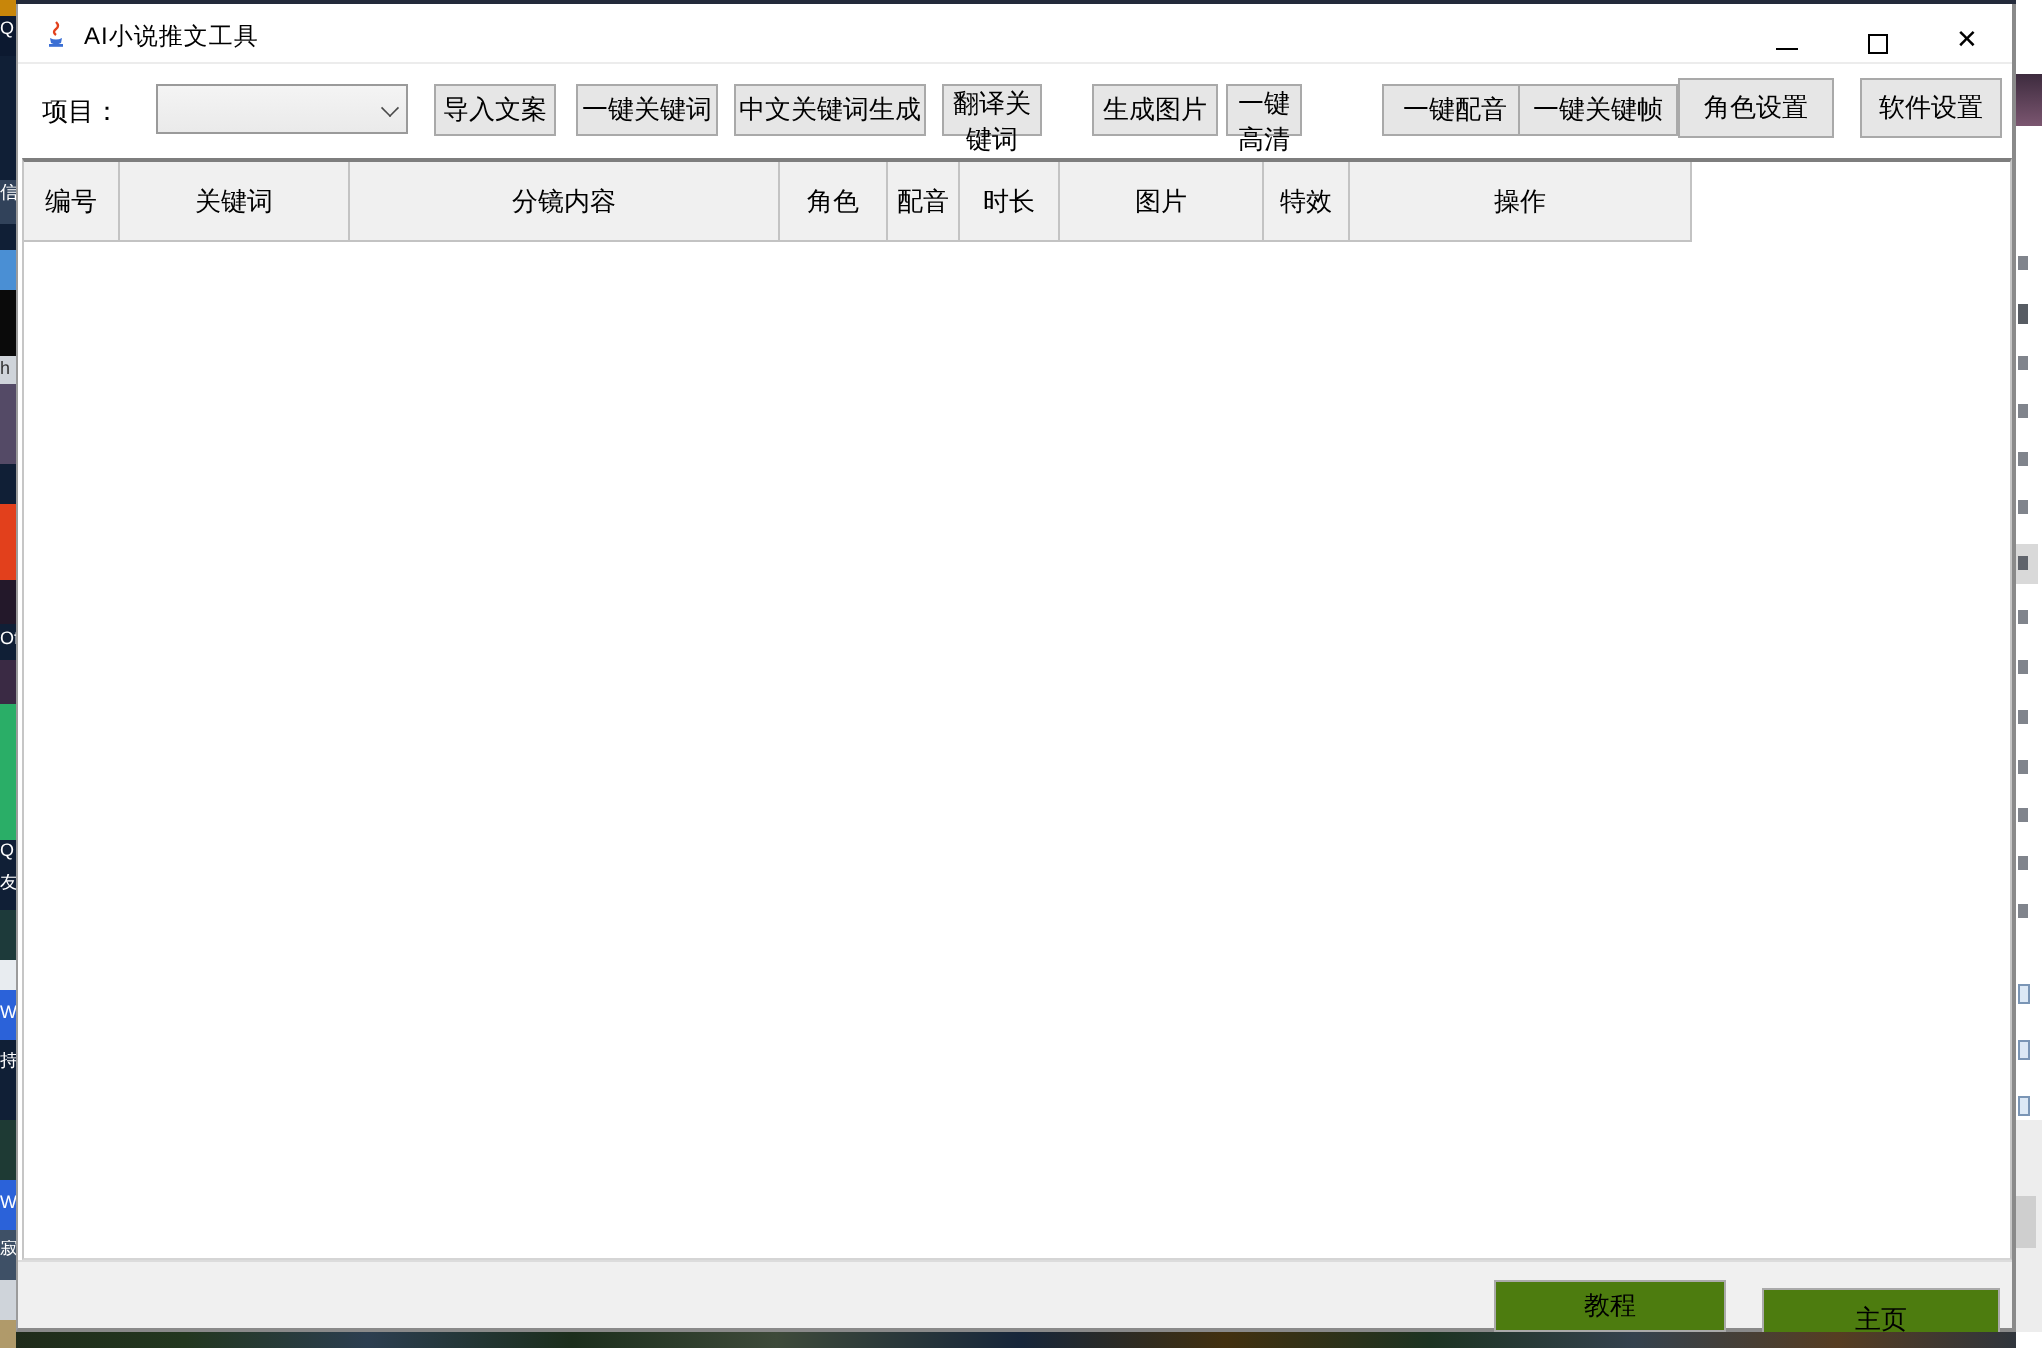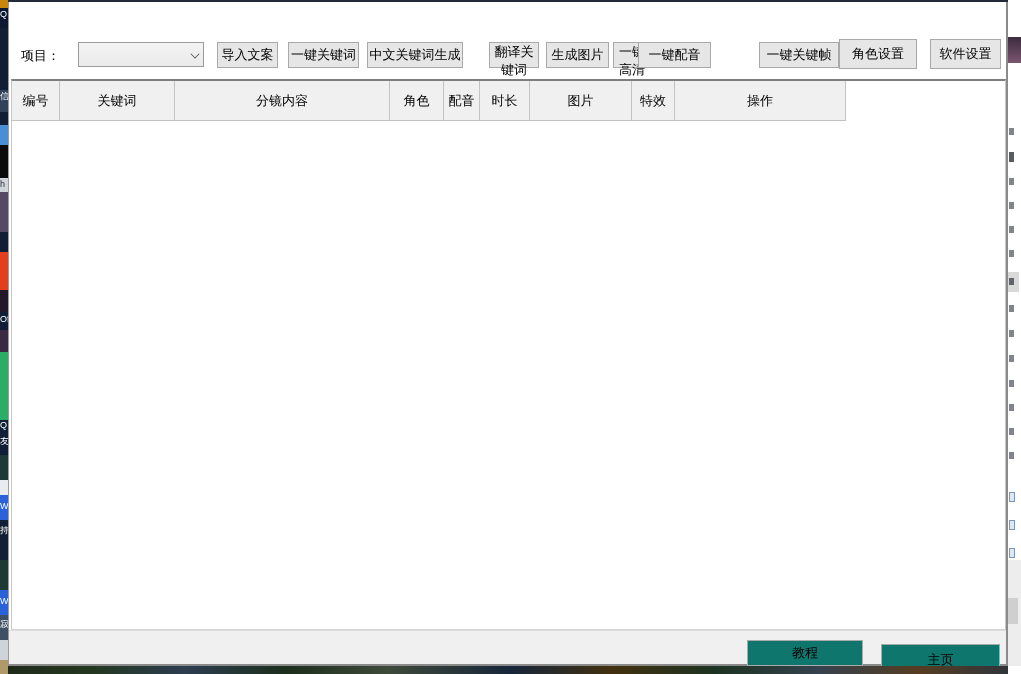--- a/index.html
+++ b/index.html
@@ -52,21 +52,21 @@
   .scrollpane { position:absolute; left:2px; top:77px; width:995px; height:551px; background:#ffffff;
     border-top:2px solid #7e7e7e; border-left:1px solid #c6c6c6; border-right:1px solid #c6c6c6; border-bottom:1px solid #d5d5d5; }
   .thead { display:flex; height:40px; }
   .th { background:#f0f0f0; border-right:1px solid #c3c3c3; border-bottom:1px solid #c3c3c3;
     display:flex; align-items:center; justify-content:center; font-size:13px; color:#000; overflow:hidden; white-space:nowrap; flex:0 0 auto; }
   .th-filler { flex:1 1 auto; background:#ffffff; border:0; }
   .tbody { position:absolute; left:0; top:40px; right:0; bottom:0; background:#ffffff; }
 
   
   .footer { position:absolute; left:0; top:628px; width:100%; height:34px; background:#f0f0f0; border-top:1px solid #dcdcdc; }
-  .ft-btn { position:absolute; background:#0f766e; border:1px solid #aaaaaa; font-size:13px; color:#000; cursor:pointer; font-family:inherit; }
+  .ft-btn { position:absolute; background:#4d7c0f; border:1px solid #aaaaaa; font-size:13px; color:#000; cursor:pointer; font-family:inherit; }
   .btn-tutorial { left:738px; top:9px; width:116px; height:26px; }
   .btn-home { left:872px; top:13px; width:119px; height:26px; padding-top:6px; }
 </style>
 </head>
 <body>
 
 <div class="top-edge"></div>
 
 <div class="edge-left">
   <div class="seg" style="top:0;height:8px;background:#c8860a"></div>
@@ -121,32 +121,49 @@
   <div class="chip" style="top:520px"></div>
   <div class="chip" style="top:548px"></div>
   <div class="grayzone"></div>
   <div class="graybox"></div>
 </div>
 
 <div class="bottom-edge"></div>
 
 <div class="app-window">
 
+  <div class="titlebar">
+    <svg class="app-icon" viewBox="0 0 14 14">
+      <path d="M4 9 q3 1.5 6 0 l-.5 2.5 q-2.5 1.2 -5 0 Z" fill="#3b6fd4"></path>
+      <rect x="3.5" y="12" width="7" height="1.4" fill="#3b6fd4"></rect>
+      <path d="M7 1 q2 2 0 3.5 q-2 1.5 0 3" stroke="#e2401c" stroke-width="1.2" fill="none"></path>
+    </svg>
+    <span class="title-text">AI小说推文工具</span>
+    <button class="win-btn btn-min">
+        <span class="glyph-min"></span>
+      </button>
+    <button class="win-btn btn-max">
+        <span class="glyph-max"></span>
+      </button>
+    <button class="win-btn btn-close">
+        <span class="glyph-close">✕</span>
+      </button>
+  </div>
 
   <div class="toolbar">
     <span class="project-label">项目：</span>
     <select class="project-select" aria-label="project"></select>
     <span class="select-chevron"></span>
     <button class="tb-btn" style="left:208px;width:61px">导入文案</button>
     <button class="tb-btn" style="left:279px;width:71px">一键关键词</button>
     <button class="tb-btn" style="left:358px;width:96px">中文关键词生成</button>
-    <button class="tb-btn" style="left:480px;width:50px">翻译关键词</button>
+    <button class="tb-btn" style="left:462px;width:50px">翻译关键词</button>
     <button class="tb-btn" style="left:537px;width:63px">生成图片</button>
     <button class="tb-btn" style="left:604px;width:38px">一键高清</button>
-    <button class="tb-btn" style="left:629px;width:73px">一键配音</button>
+    <button class="tb-btn" style="left:682px;width:73px">一键配音</button>
     <button class="tb-btn" style="left:750px;width:80px">一键关键帧</button>
     <button class="tb-btn big" style="left:830px;width:78px">角色设置</button>
     <button class="tb-btn big" style="left:921px;width:71px">软件设置</button>
   </div>
 
   <div class="scrollpane">
     <div class="thead">
       <div class="th" style="width:48px">编号</div>
       <div class="th" style="width:115px">关键词</div>
       <div class="th" style="width:215px">分镜内容</div>

